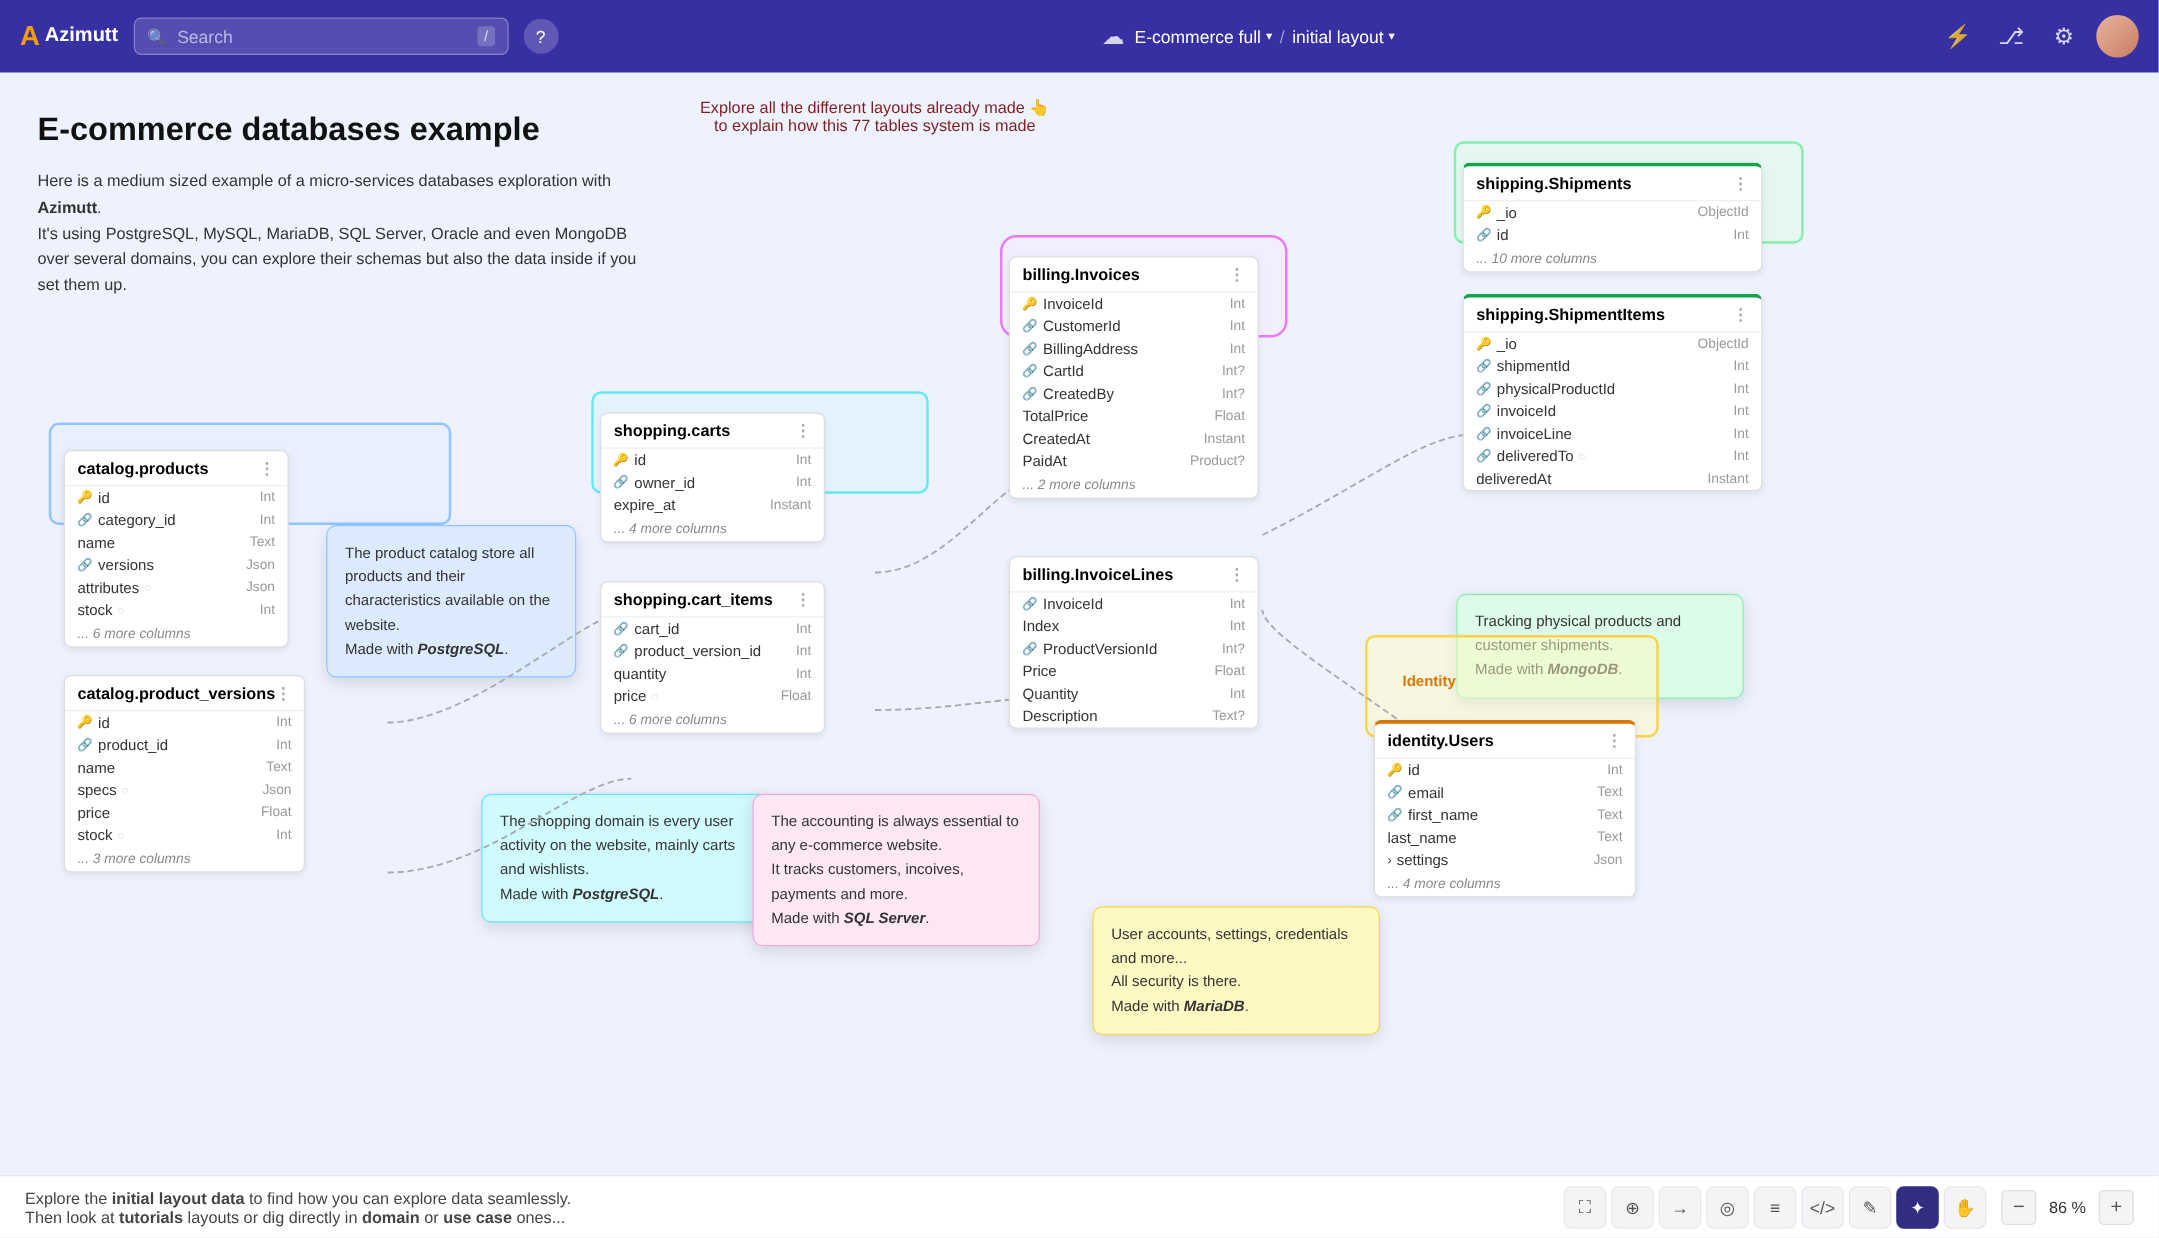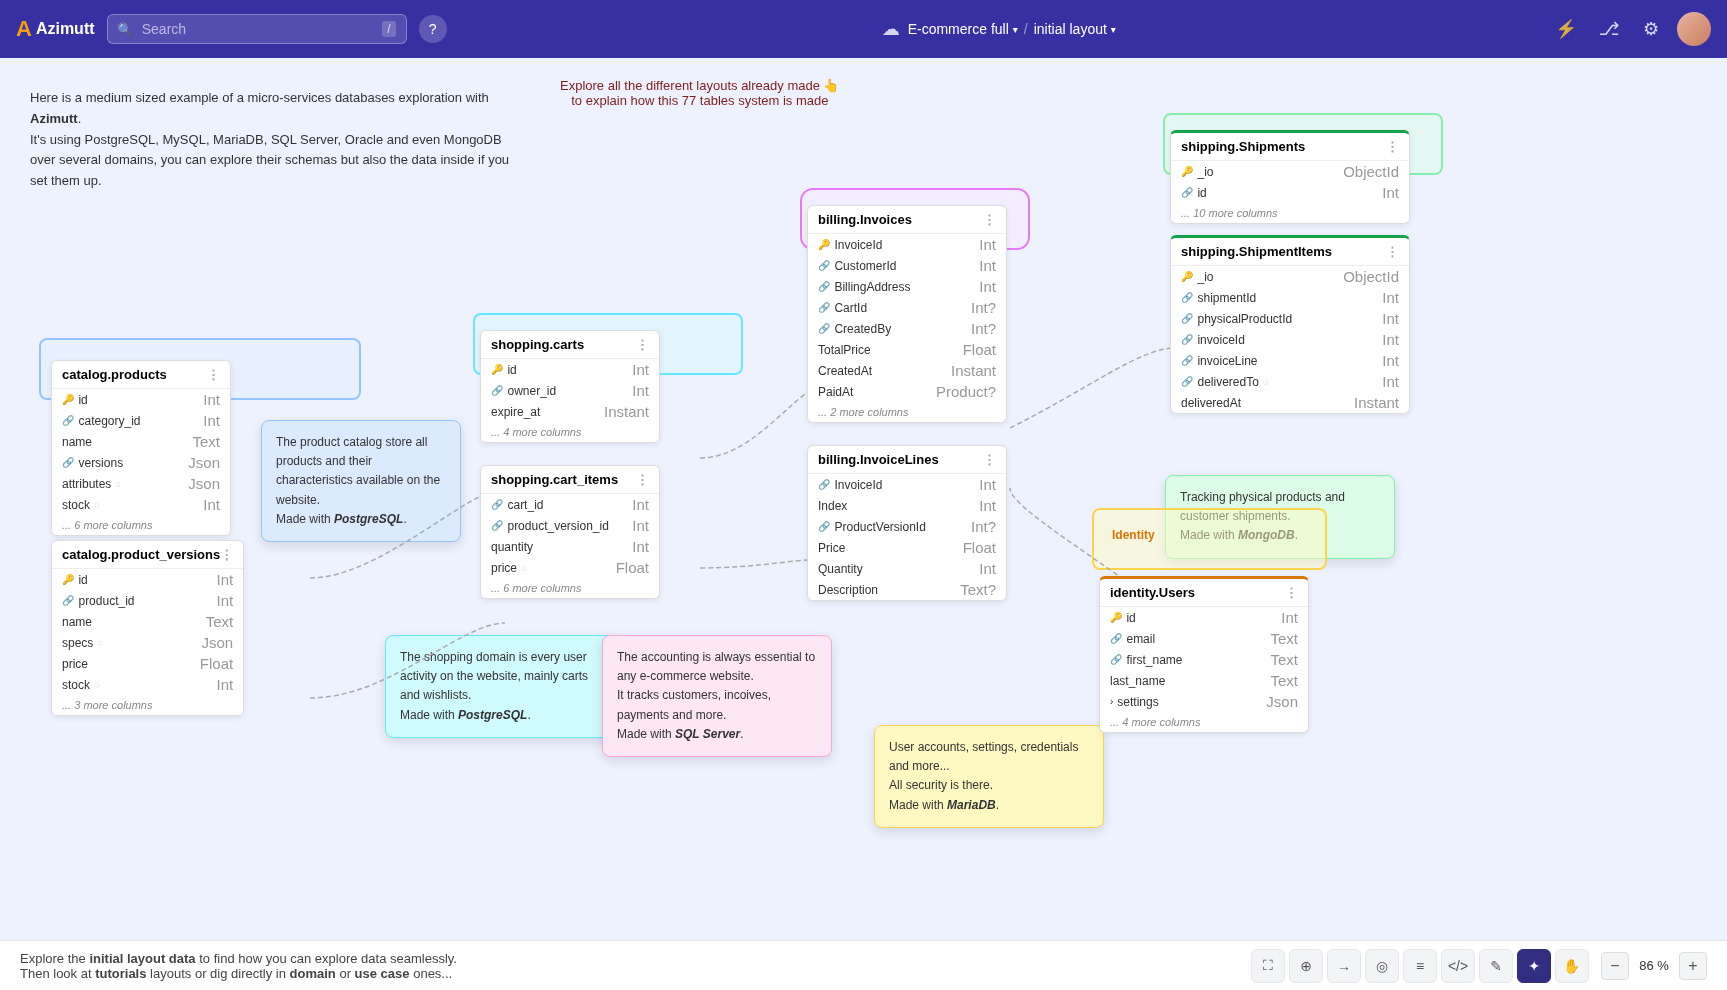--- a/index.html
+++ b/index.html
@@ -153,21 +153,21 @@
       color: #7f1d1d;
       text-align: center;
       z-index: 10;
     }
 
     
     .domain-box {
       position: absolute;
       border-radius: 8px;
       border: 2px solid;
-      padding: 18px;
+      padding: 28px;
     }
     .domain-label {
       font-size: 12px;
       font-weight: 600;
       margin-bottom: 8px;
     }
 
     
     .table-card {
       background: white;
@@ -194,21 +194,21 @@
       gap: 4px;
       color: #333;
       justify-content: space-between;
     }
     .table-card-row .col-name {
       display: flex; align-items: center; gap: 4px;
       flex: 1;
     }
     .table-card-row .col-type {
       color: #999;
-      font-size: 15px;
+      font-size: 11px;
       text-align: right;
     }
     .more-cols {
       padding: 4px 10px;
       color: #888;
       font-size: 11px;
       font-style: italic;
     }
     .icon-key { color: #f59e0b; font-size: 10px; }
     .icon-link { color: #6366f1; font-size: 10px; }
@@ -401,20 +401,21 @@
     <path d="M 700 400 C 760 400 800 320 840 320" stroke="#aaa" stroke-width="1.5" fill="none" stroke-dasharray="5,3"></path>
 
     <path d="M 700 510 C 760 510 800 500 840 500" stroke="#aaa" stroke-width="1.5" fill="none" stroke-dasharray="5,3"></path>
 
     <path d="M 1010 370 C 1090 330 1140 290 1175 290" stroke="#aaa" stroke-width="1.5" fill="none" stroke-dasharray="5,3"></path>
 
     <path d="M 1175 560 C 1100 500 1010 450 1010 430" stroke="#aaa" stroke-width="1.5" fill="none" stroke-dasharray="5,3"></path>
   </svg>
 
   <div class="sidebar-content">
+    <h1>E-commerce databases example</h1>
     <p>
       <span>Here is a medium sized example of a micro-services databases exploration with</span>
       <strong>Azimutt</strong>.<br>
       <span>It's using PostgreSQL, MySQL, MariaDB, SQL Server, Oracle and even MongoDB over several domains, you can explore their schemas but also the data inside if you set them up.</span>
     </p>
   </div>
 
   <div class="explore-banner">
     <div>Explore all the different layouts already made 👆</div>
     <div>to explain how this 77 tables system is made</div>

